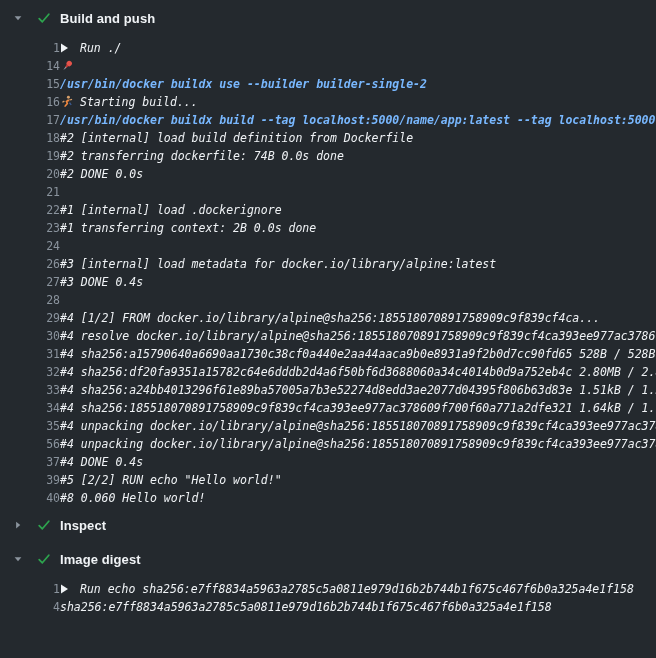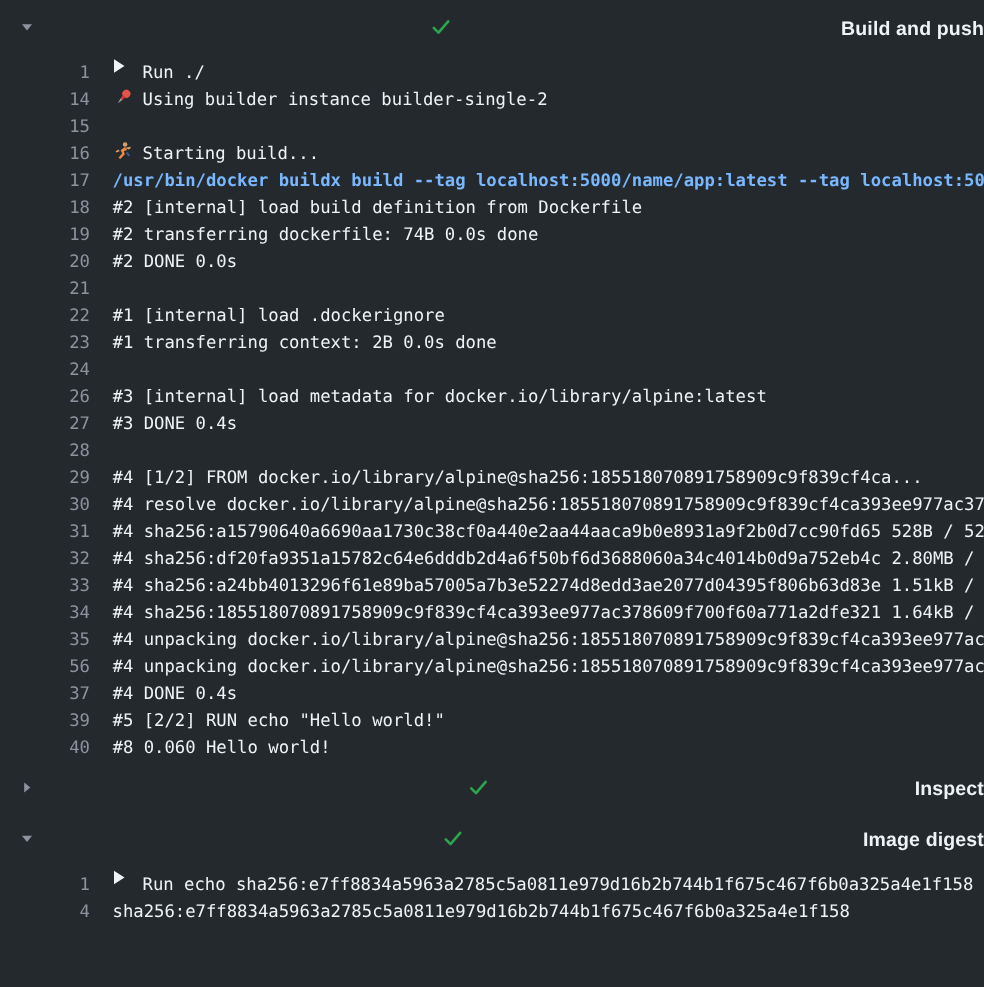--- a/index.html
+++ b/index.html
@@ -6,40 +6,40 @@
   body{
     width:656px;height:658px;
     background:#24292e;
     overflow:hidden;
     font-family:"Liberation Sans",sans-serif;
     padding-top:4px;
     box-sizing:border-box;
   }
   .section{margin:0;}
   .section-header{
-    display:flex;align-items:center;height:28px;cursor:pointer;justify-content:space-between;
+    display:flex;align-items:center;height:28px;cursor:pointer;
   }
   .chev{width:16px;margin-left:10px;display:flex;justify-content:center;align-items:center;flex:none;}
   .status{width:16px;margin-left:10px;margin-right:8px;display:flex;justify-content:center;align-items:center;flex:none;}
   .sec-title{
     color:#f0f3f6;font-size:13px;font-weight:700;letter-spacing:.1px;
   }
   .log-lines{margin-top:7px;padding-bottom:4px;}
   .log-row{
     display:flex;height:18px;align-items:center;
     font-family:"DejaVu Sans Mono","Liberation Mono",monospace;
     font-size:11.5px;line-height:18px;
   }
   .line-num{
     width:60px;flex:none;text-align:right;color:#8b949e;
     user-select:none;cursor:pointer;
   }
   .line-content{
-    margin-left:15px;white-space:pre;display:flex;align-items:flex-start;
-    overflow:hidden;flex:1;
+    white-space:pre;display:flex;align-items:center;
+    overflow:hidden;flex:1;font-style:italic;
   }
   .t-default{color:#f0f3f6;white-space:pre;}
   .t-info{color:#79b8ff;font-weight:700;white-space:pre;}
   .expander{width:20px;flex:none;display:flex;align-items:center;cursor:pointer;}
   .inline-icon{width:15px;height:15px;flex:none;margin-right:5px;display:flex;align-items:center;}
   .digest-section{margin-top:6px;}
 </style>
 </head>
 <body>
 
@@ -67,24 +67,25 @@
               </svg></span><span class="t-default">Run ./</span></span>
         </div>
         <div class="log-row">
           <span class="line-num">14</span>
           <span class="line-content"><span class="inline-icon"><svg width="14" height="14" viewBox="0 0 16 16">
                 <g transform="rotate(42 8 8)">
                   <circle cx="8" cy="4.2" r="3.1" fill="#e5534b"></circle>
                   <rect x="6.9" y="6.6" width="2.2" height="3.4" rx="0.6" fill="#c93c37"></rect>
                   <path d="M8 14.2L7.2 9.8h1.6z" fill="#9aa2ab"></path>
                 </g>
-              </svg></span><span class="t-default">Using builder instance builder-single-2</span></span>
+              </svg></span></span>
         </div>
         <div class="log-row">
           <span class="line-num">15</span>
+          <span class="line-content"><span class="t-info">/usr/bin/docker buildx use --builder builder-single-2</span></span>
         </div>
         <div class="log-row">
           <span class="line-num">16</span>
           <span class="line-content"><span class="inline-icon"><svg width="14" height="14" viewBox="0 0 16 16">
                 <circle cx="9.6" cy="2.6" r="1.7" fill="#d8a06a"></circle>
                 <path d="M9.2 4.8L6.2 7l1.2 2.4-2.8 3.4 1.4 1L9.4 10 8.6 7.8l2.6-1z" fill="#f0883e"></path>
                 <path d="M9 5.2l3.4 1.2 1.6-1-.4-1-2.6.6z" fill="#d8a06a"></path>
                 <path d="M10 9.2l2.2 2.6 1.2-.8-1.8-2.6z" fill="#3b5b92"></path>
                 <path d="M4.6 6.4L2.4 7.8l.6 1 2.4-1z" fill="#d8a06a"></path>
               </svg></span><span class="t-default">Starting build...</span></span>

